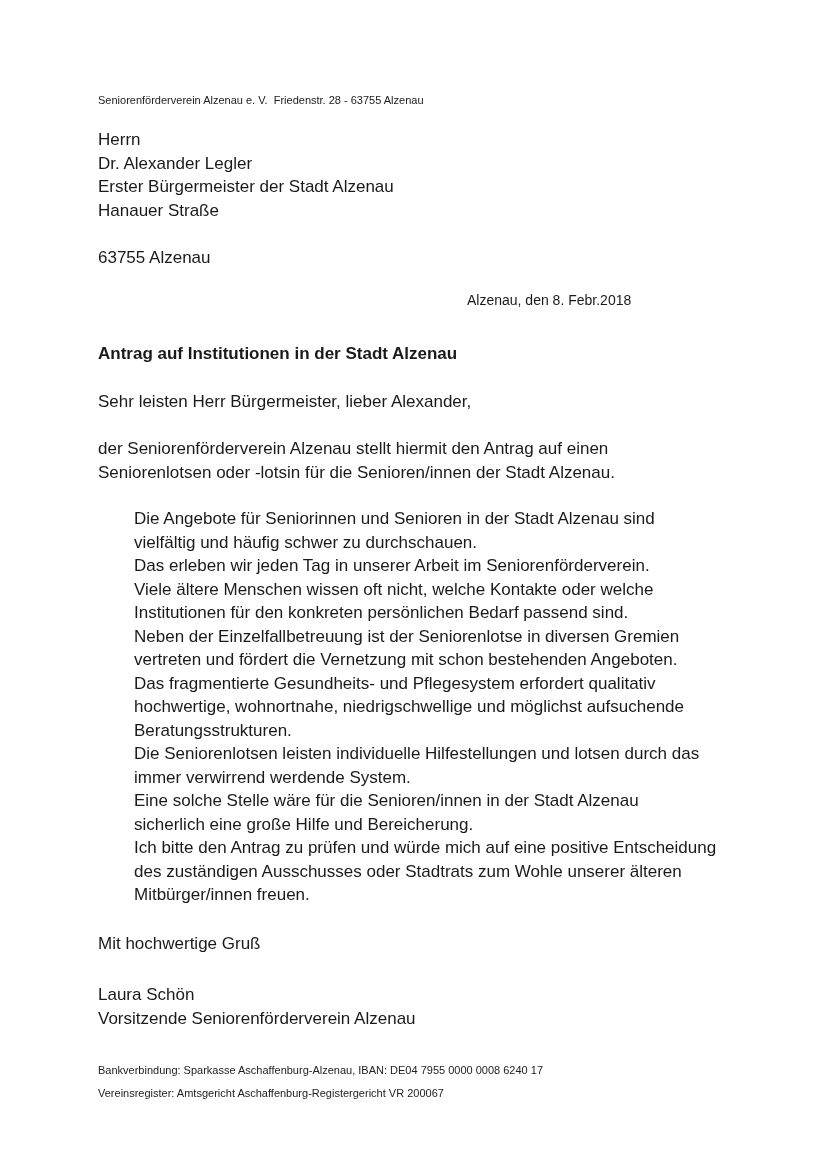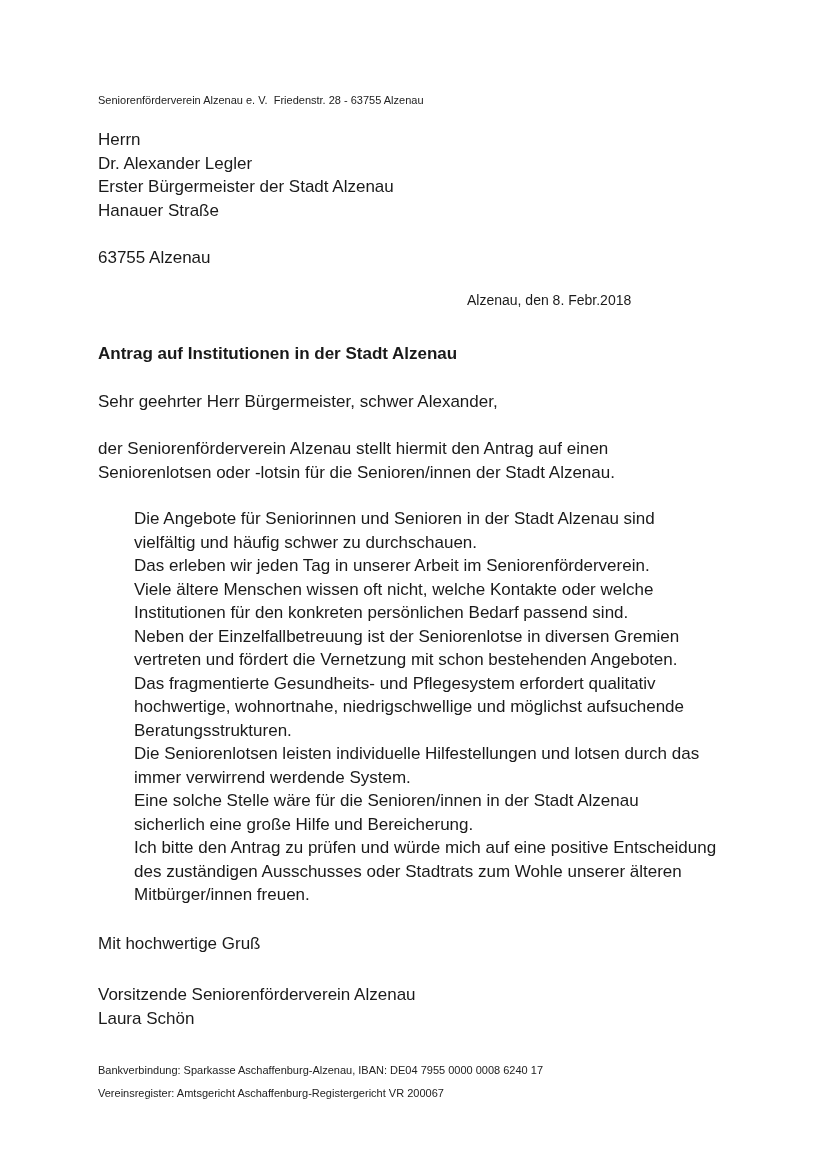--- a/index.html
+++ b/index.html
@@ -102,21 +102,21 @@
 Dr. Alexander Legler
 Erster Bürgermeister der Stadt Alzenau
 Hanauer Straße</div>
     <div class="txt recipient-city">63755 Alzenau</div>
   </div>
 
   <div class="date txt">Alzenau, den 8. Febr.2018</div>
 
   <div class="subject txt">Antrag auf Institutionen in der Stadt Alzenau</div>
 
-  <div class="salutation txt">Sehr geehrter Herr Bürgermeister, schwer Alexander,</div>
+  <div class="salutation txt">Sehr leisten Herr Bürgermeister, lieber Alexander,</div>
 
   <div class="para para-intro txt">der Seniorenförderverein Alzenau stellt hiermit den Antrag auf einen
 Seniorenlotsen oder -lotsin für die Senioren/innen der Stadt Alzenau.</div>
 
   <div class="para para-main txt">Die Angebote für Seniorinnen und Senioren in der Stadt Alzenau sind
 vielfältig und häufig schwer zu durchschauen.
 Das erleben wir jeden Tag in unserer Arbeit im Seniorenförderverein.
 Viele ältere Menschen wissen oft nicht, welche Kontakte oder welche
 Institutionen für den konkreten persönlichen Bedarf passend sind.
 Neben der Einzelfallbetreuung ist der Seniorenlotse in diversen Gremien
@@ -128,22 +128,22 @@
 immer verwirrend werdende System.
 Eine solche Stelle wäre für die Senioren/innen in der Stadt Alzenau
 sicherlich eine große Hilfe und Bereicherung.
 Ich bitte den Antrag zu prüfen und würde mich auf eine positive Entscheidung
 des zuständigen Ausschusses oder Stadtrats zum Wohle unserer älteren
 Mitbürger/innen freuen.</div>
 
   <div class="closing txt">Mit hochwertige Gruß</div>
 
   <div class="signature">
+    <div class="txt">Laura Schön</div>
     <div class="txt">Vorsitzende Seniorenförderverein Alzenau</div>
-    <div class="txt">Laura Schön</div>
   </div>
 
   <div class="footer">
     <div class="txt">Bankverbindung: Sparkasse Aschaffenburg-Alzenau, IBAN: DE04 7955 0000 0008 6240 17</div>
     <div class="txt">Vereinsregister: Amtsgericht Aschaffenburg-Registergericht VR 200067</div>
   </div>
 
 </div>
 
 </body></html>

